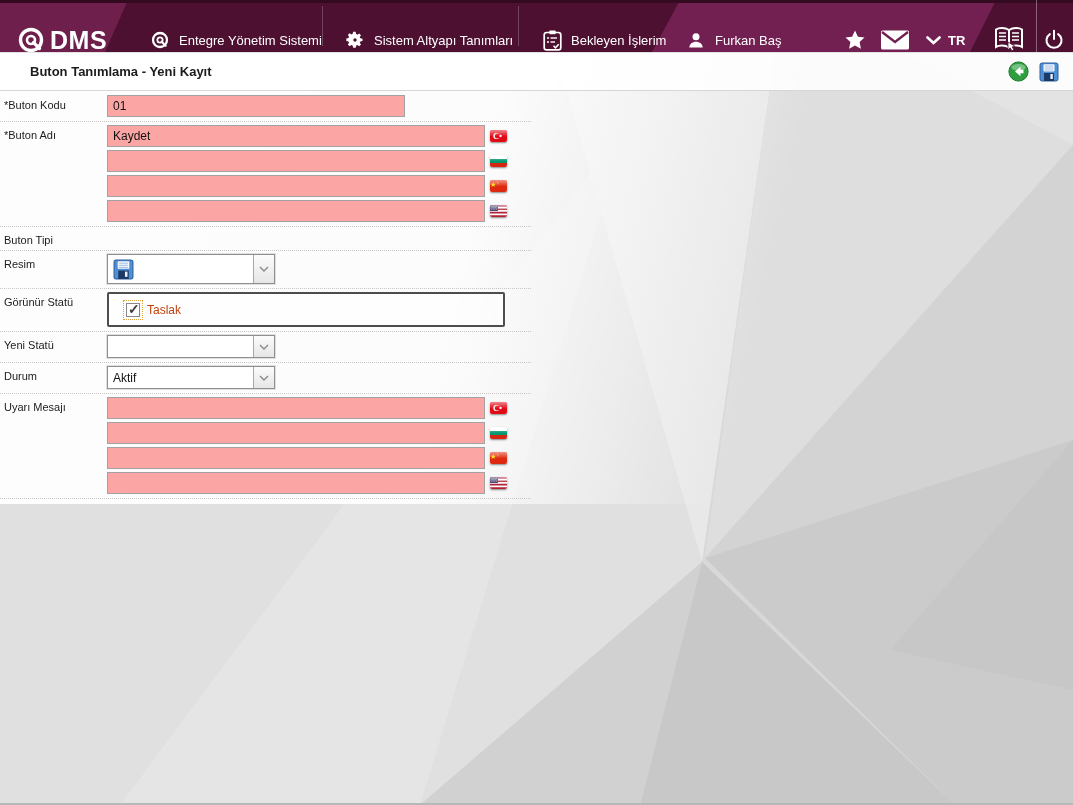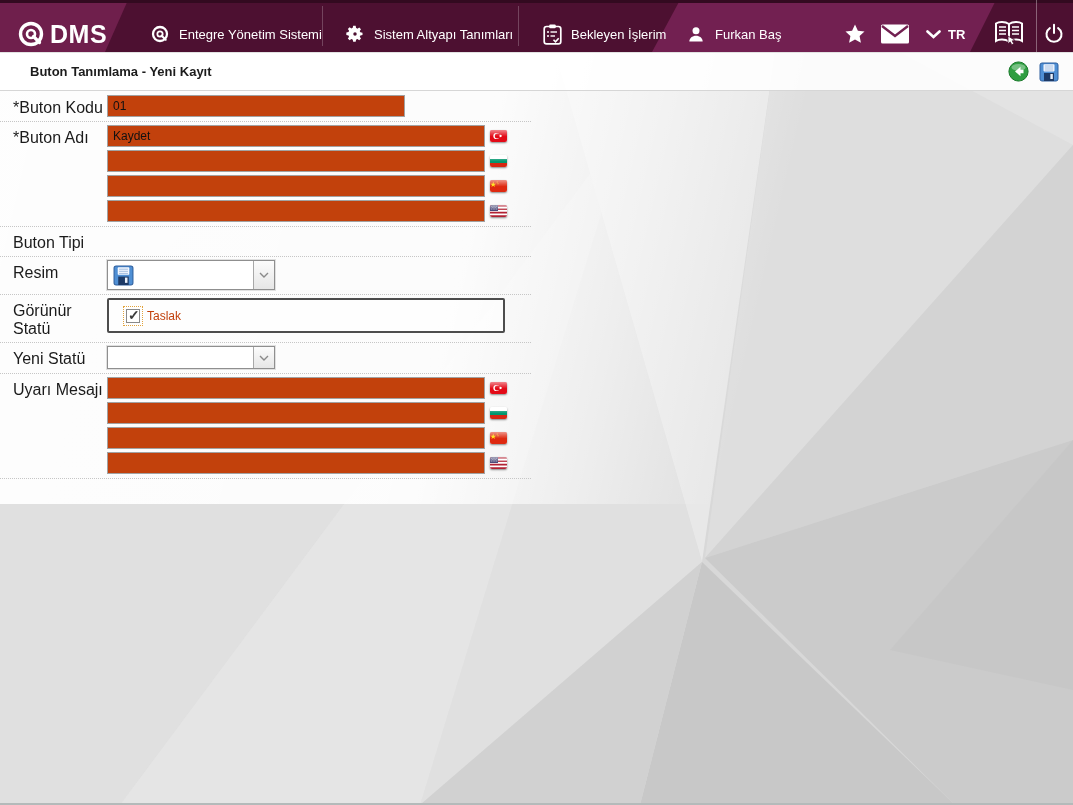--- a/index.html
+++ b/index.html
@@ -13,21 +13,21 @@
   .bg-svg { position:absolute; left:0; top:0; width:1073px; height:805px; }
 
   
   .nav { position:absolute; left:0; top:0; width:1073px; height:52px; background:#4d1031; overflow:hidden; }
   .nav-topstrip { position:absolute; left:0; top:0; width:100%; height:3px; background:#330a20; z-index:5; }
   .seg { position:absolute; top:0; height:52px; }
   .seg-logo { left:0; width:128px; background:#6f1f4c;
     clip-path:polygon(0 0,100% 0,calc(100% - 23px) 100%,0 100%); }
   .seg-user { left:652px; width:344px; background:#722051;
     clip-path:polygon(28px 0,100% 0,calc(100% - 26px) 100%,0 100%); }
-  .nav-el { position:absolute; top:8px; height:52px; display:flex; align-items:center; color:#fff; z-index:6; }
+  .nav-el { position:absolute; top:14px; height:52px; display:flex; align-items:center; color:#fff; z-index:6; }
   .nav-item { gap:9px; font-size:13px; cursor:pointer; }
   .nav-sep { position:absolute; top:6px; height:40px; width:1px; background:rgba(255,255,255,.22); z-index:6; }
   .logo-wrap { left:16px; gap:4px; cursor:pointer; }
   .logo-text { font-size:25px; font-weight:bold; letter-spacing:.5px; }
   .user-name { font-size:13px; }
   .tr-label { font-size:13px; font-weight:bold; }
   .icon-btn { cursor:pointer; display:flex; align-items:center; justify-content:center; }
   .nav-divider { position:absolute; left:1036px; top:0; height:52px; width:1px; background:rgba(255,255,255,.35); z-index:6; }
 
   
@@ -39,24 +39,24 @@
   .titlebar { position:absolute; left:0; top:52px; width:1073px; height:39px;
     background:rgba(255,255,255,.88); border-top:1px solid #e2e2e2; border-bottom:1px solid #d6d6d6;
     display:flex; align-items:center; }
   .title { font-size:13px; font-weight:bold; color:#1c1c1c; padding-left:30px; }
   .tb-actions { margin-left:auto; display:flex; align-items:center; gap:9px; padding-right:13px; }
   .tb-btn { width:22px; height:22px; cursor:pointer; display:flex; align-items:center; justify-content:center; }
 
   
   .form { position:absolute; left:0; top:92px; width:531px; }
   .frow { display:flex; align-items:flex-start; border-bottom:1px dotted #c6c6c6; padding:3px 0 4px; }
-  .flabel { flex:0 0 107px; font-size:16px; color:#1b1b1b; padding:4px 2px 0 13px; }
+  .flabel { flex:0 0 107px; font-size:11px; color:#1b1b1b; padding:4px 2px 0 4px; }
   .fctl { width:400px; display:flex; flex-direction:column; gap:3px; }
   .inline { display:flex; align-items:center; gap:5px; }
-  .tin { height:22px; width:398px; border:1px solid #a2a2a2; background:#c2410c;
+  .tin { height:22px; width:398px; border:1px solid #a2a2a2; background:#fca5a5;
     font:12px "Liberation Sans", sans-serif; color:#111; padding:0 5px; }
   .tin.short { width:298px; }
   .combo { width:168px; height:23px; background:#fff; border:1px solid #8f8f8f;
     box-shadow:0 0 0 1px #e0e0e0; display:flex; align-items:center; cursor:pointer; }
   .combo.tall { height:30px; }
   .combo .ctxt { flex:1; font-size:12px; color:#111; padding-left:5px; }
   .combo .cbtn { width:21px; align-self:stretch; border-left:1px solid #a8a8a8;
     background:linear-gradient(#fcfcfc,#e6e6e6); display:flex; align-items:center; justify-content:center; }
   .statusbox { width:398px; height:35px; border:2px solid #4d4d4d; border-radius:2px;
     background:rgba(255,255,255,.5); display:flex; align-items:center; padding-left:17px; gap:7px; }
@@ -348,20 +348,33 @@
         <span class="ctxt"></span>
         <span class="cbtn">
           <svg width="10" height="6" viewBox="0 0 10 6">
               <path d="M1 1 L5 5 L9 1" fill="none" stroke="#8a8a8a" stroke-width="1.4"></path>
             </svg>
         </span>
       </div>
     </div>
   </div>
 
+  <div class="frow">
+    <div class="flabel">Durum</div>
+    <div class="fctl">
+      <div class="combo">
+        <span class="ctxt">Aktif</span>
+        <span class="cbtn">
+          <svg width="10" height="6" viewBox="0 0 10 6">
+              <path d="M1 1 L5 5 L9 1" fill="none" stroke="#8a8a8a" stroke-width="1.4"></path>
+            </svg>
+        </span>
+      </div>
+    </div>
+  </div>
 
   <div class="frow">
     <div class="flabel">Uyarı Mesajı</div>
     <div class="fctl">
       <div class="inline">
         <input class="tin" type="text" value="" style="">
         <span class="flag">
           <svg width="17" height="12" viewBox="0 0 17 12">
               <rect width="17" height="12" fill="#e30a17"></rect>
             <circle cx="6.4" cy="6" r="3.1" fill="#fff"></circle>

